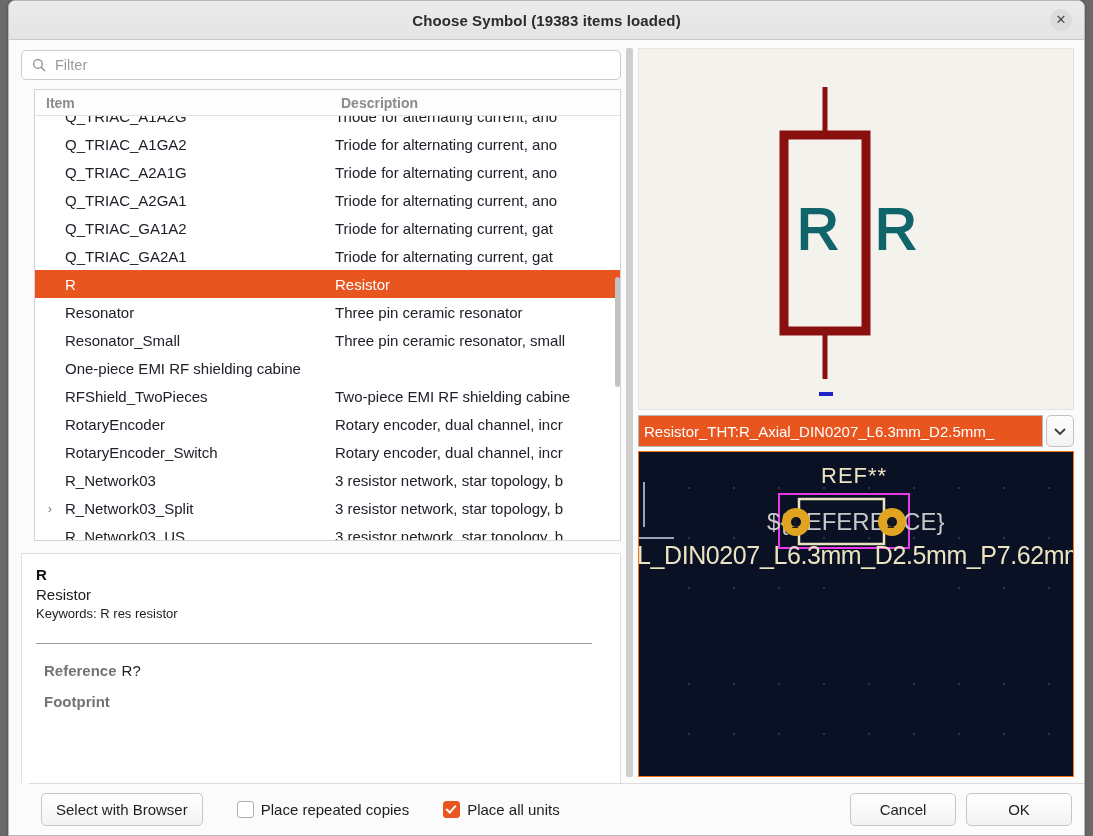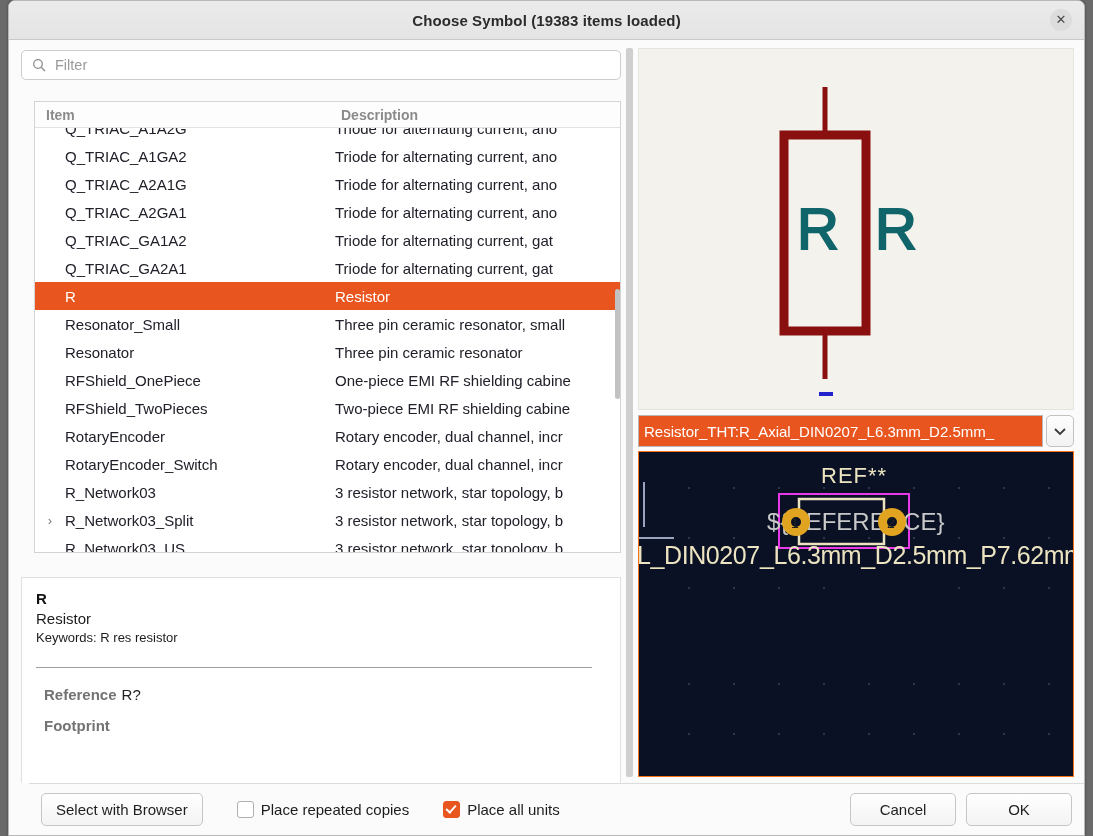--- a/index.html
+++ b/index.html
@@ -61,21 +61,20 @@
     min-height: 0;
   }
   .left-pane {
     width: 612px;
     flex: 0 0 612px;
     display: flex;
     flex-direction: column;
     padding: 10px 0 0 12px;
     box-sizing: border-box;
     min-height: 0;
-    gap: 12px;
   }
   .splitter {
     width: 7px;
     flex: 0 0 7px;
     background: #cfcfcf;
     margin: 8px 0 6px 5px;
     cursor: col-resize;
     border-radius: 2px;
   }
   .right-pane {
@@ -369,31 +368,30 @@
                 <div class="name">Q_TRIAC_GA2A1</div>
                 <div class="desc">Triode for alternating current, gat</div>
               </div>
               <div class="row sel">
                 <div class="twisty"></div>
                 <div class="name">R</div>
                 <div class="desc">Resistor</div>
               </div>
               <div class="row">
                 <div class="twisty"></div>
+                <div class="name">Resonator</div>
+                <div class="desc">Three pin ceramic resonator</div>
+              </div>
+              <div class="row">
+                <div class="twisty"></div>
                 <div class="name">Resonator_Small</div>
                 <div class="desc">Three pin ceramic resonator, small</div>
               </div>
               <div class="row">
                 <div class="twisty"></div>
-                <div class="name">Resonator</div>
-                <div class="desc">Three pin ceramic resonator</div>
-              </div>
-              <div class="row">
-                <div class="twisty"></div>
-                <div class="name">RFShield_OnePiece</div>
                 <div class="desc">One-piece EMI RF shielding cabine</div>
               </div>
               <div class="row">
                 <div class="twisty"></div>
                 <div class="name">RFShield_TwoPieces</div>
                 <div class="desc">Two-piece EMI RF shielding cabine</div>
               </div>
               <div class="row">
                 <div class="twisty"></div>
                 <div class="name">RotaryEncoder</div>

